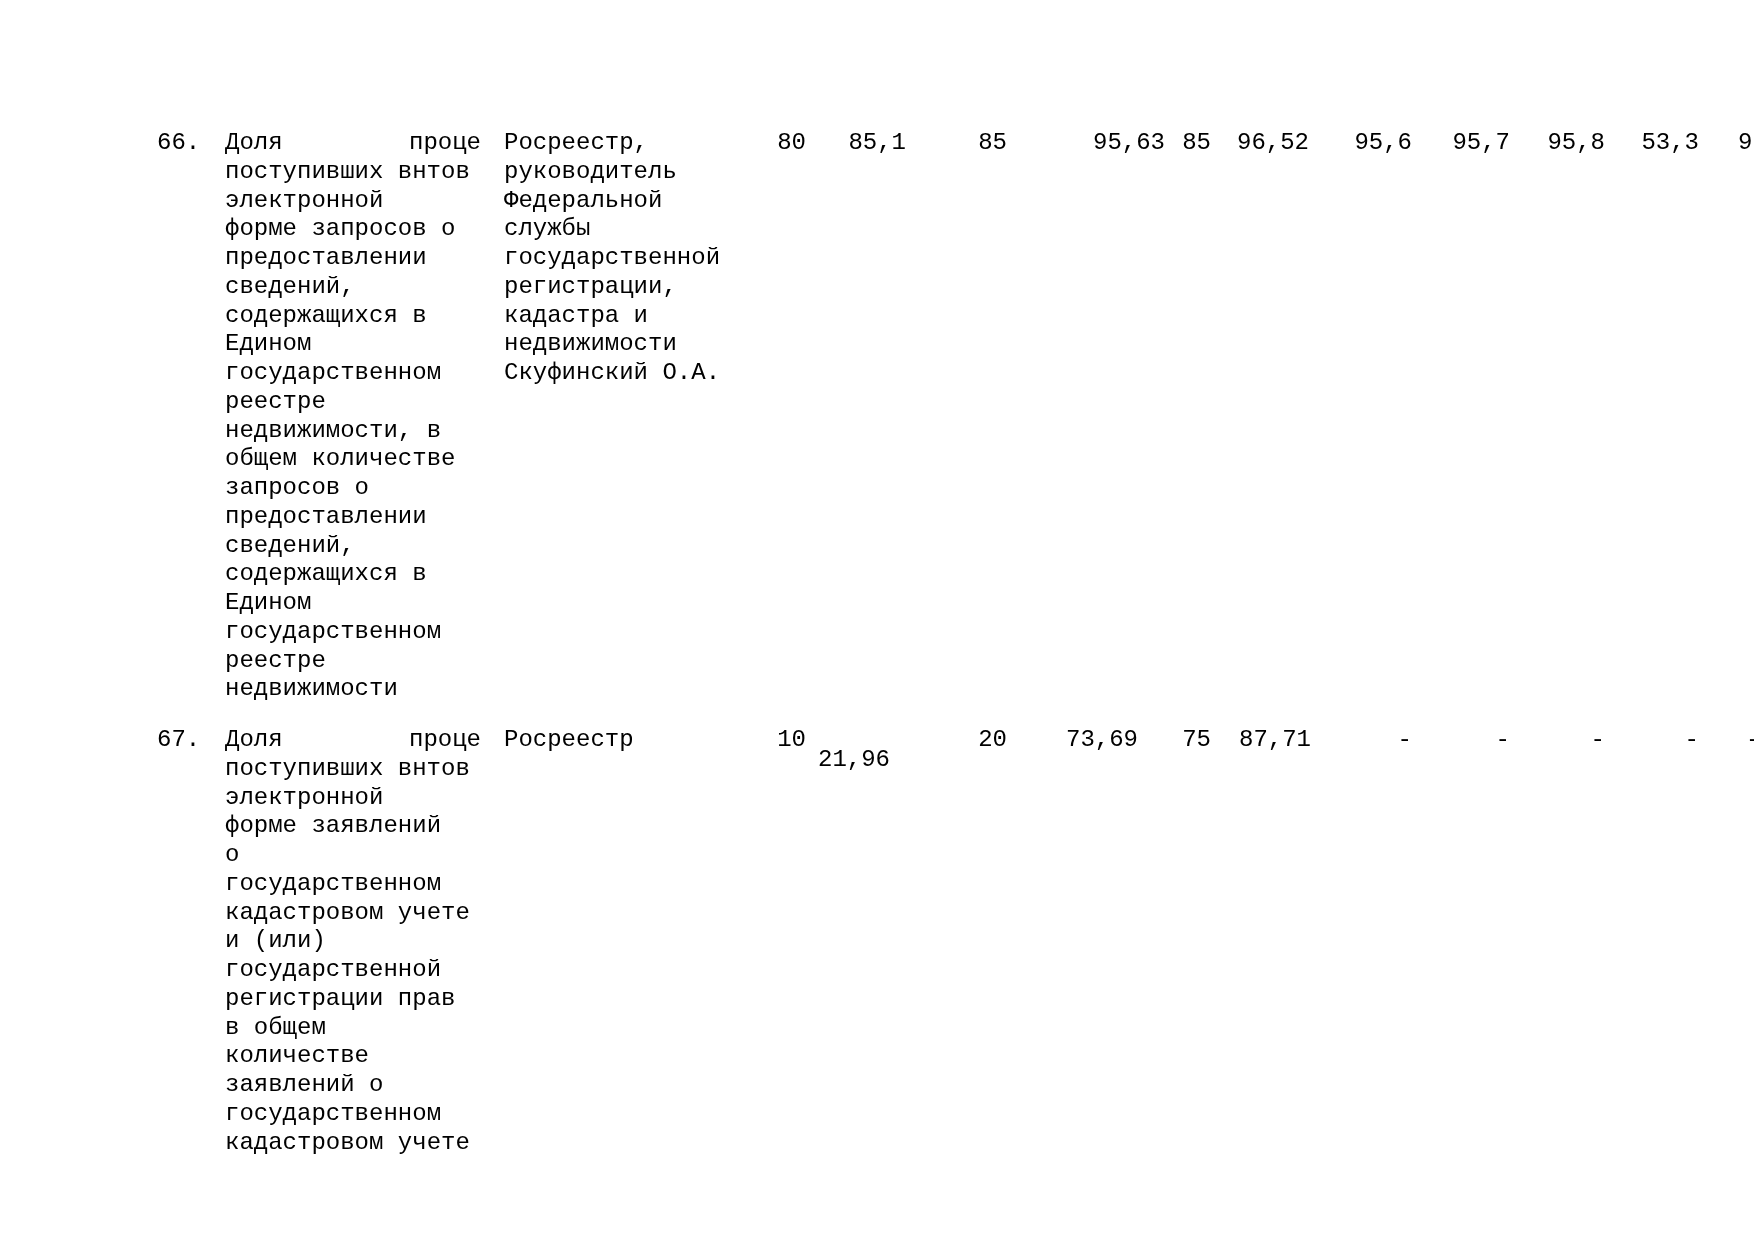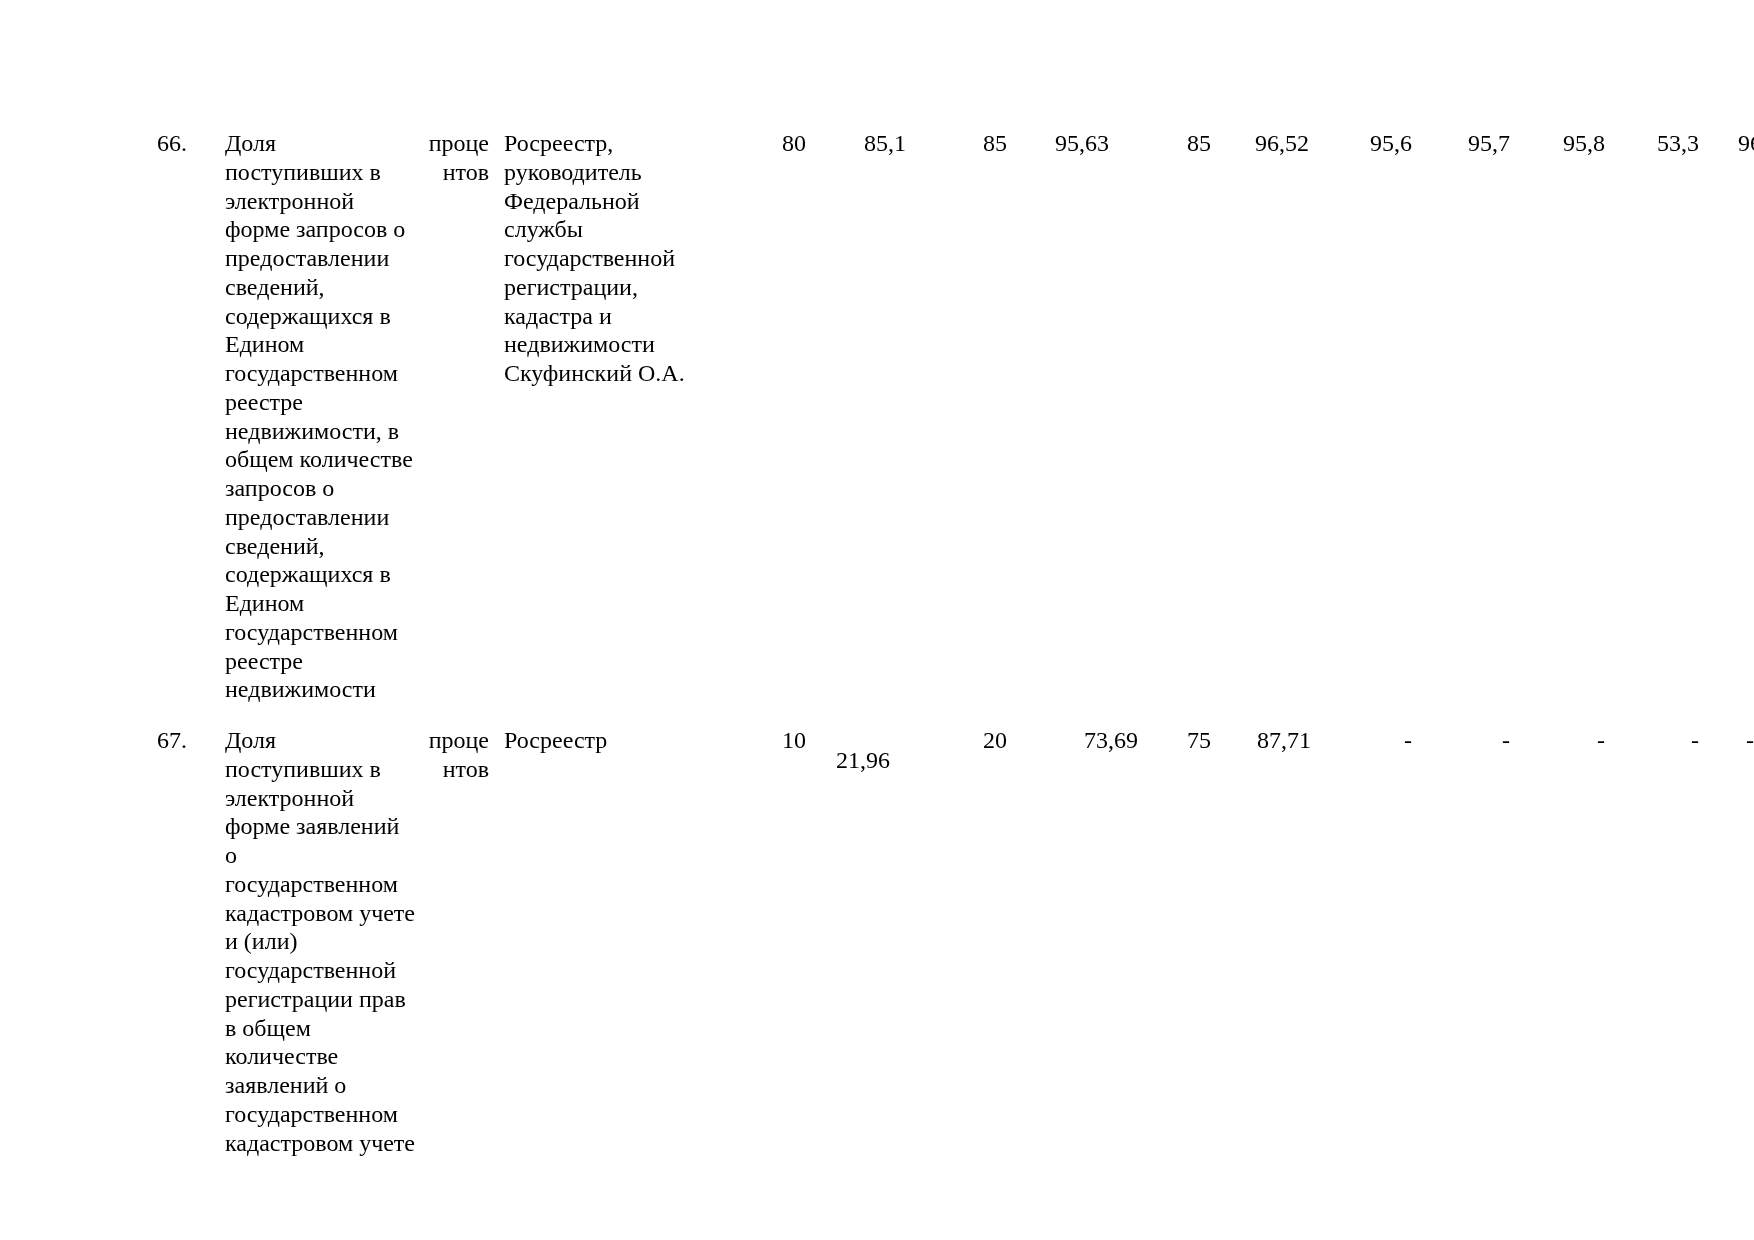--- a/index.html
+++ b/index.html
@@ -19,32 +19,33 @@
     .row {
       position: absolute;
       left: 0;
       width: 1754px;
     }
     .cell {
       position: absolute;
       top: 0;
       line-height: 28.75px;
       white-space: nowrap;
+      font-family: Liberation Mono, monospace;
     }
     .cell .line {
       display: block;
       height: 28.75px;
     }
     .num-cell {
       text-align: right;
       width: 90px;
     }
     .c-index { left: 157px; }
     .c-name { left: 209px; margin-left: 16px; }
-    .c-unit { left: 425px; width: 64px; text-align: right; }
+    .c-unit { left: 409px; width: 64px; text-align: center; }
     .c-resp { left: 504px; }
   </style>
 </head>
 <body>
 
 <div class="row" style="top:129px;">
   <div class="cell c-index">66.</div>
 
   <div class="cell c-name">
     <span class="line">Доля</span>
@@ -82,21 +83,21 @@
     <span class="line">государственной</span>
     <span class="line">регистрации,</span>
     <span class="line">кадастра и</span>
     <span class="line">недвижимости</span>
     <span class="line">Скуфинский О.А.</span>
   </div>
 
   <div class="cell num-cell" style="left:716px;">80</div>
   <div class="cell num-cell" style="left:816px;">85,1</div>
   <div class="cell num-cell" style="left:917px;">85</div>
-  <div class="cell num-cell" style="left:1019px;">95,63</div>
+  <div class="cell num-cell" style="left:1075px;">95,63</div>
   <div class="cell num-cell" style="left:1121px;">85</div>
   <div class="cell num-cell" style="left:1219px;">96,52</div>
   <div class="cell num-cell" style="left:1322px;">95,6</div>
   <div class="cell num-cell" style="left:1420px;">95,7</div>
   <div class="cell num-cell" style="left:1515px;">95,8</div>
   <div class="cell num-cell" style="left:1609px;">53,3</div>
   <div class="cell" style="left:1738px;">96</div>
 </div>
 
 <div class="row" style="top:726px;">

